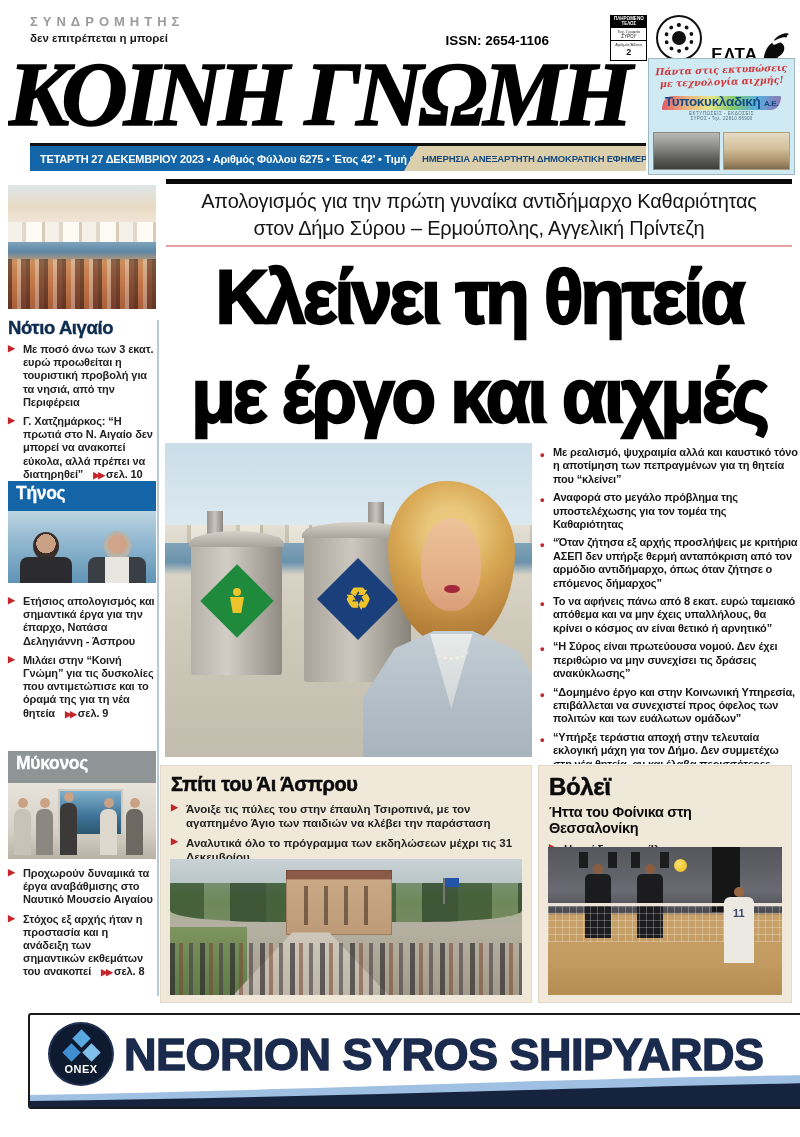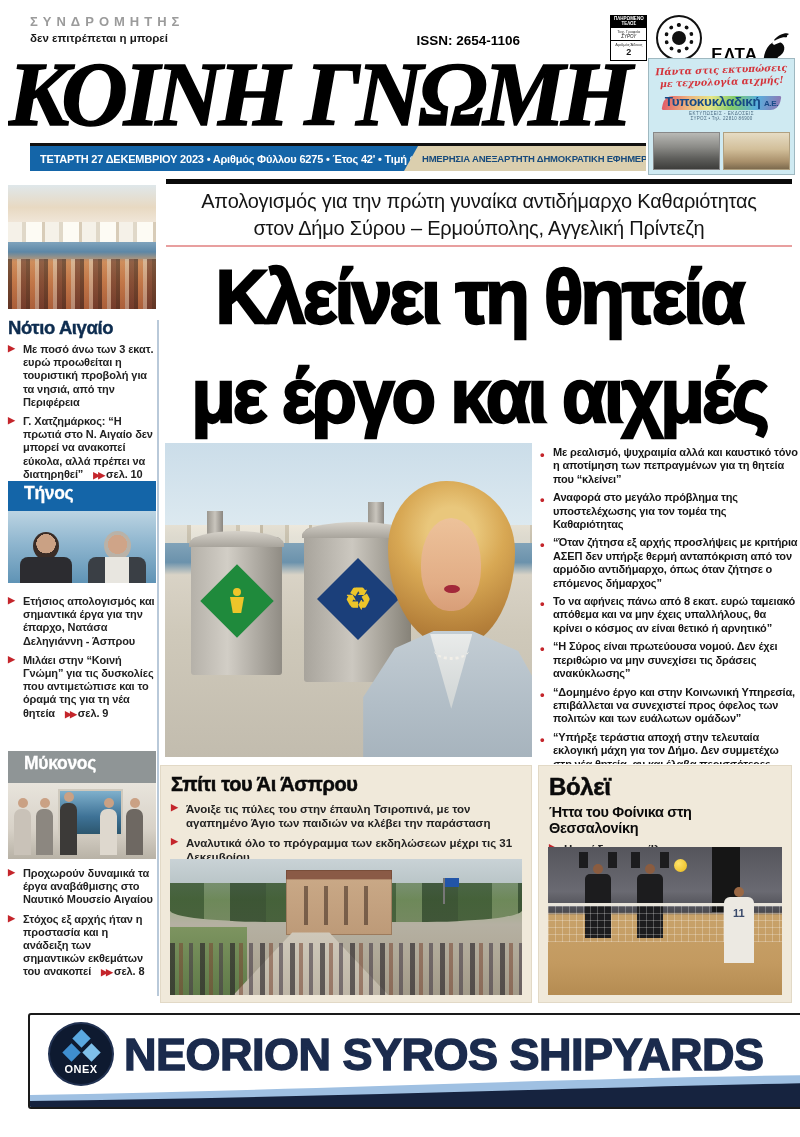--- a/index.html
+++ b/index.html
@@ -4,21 +4,21 @@
 <style>
   * { margin:0; padding:0; box-sizing:border-box; }
   html,body { width:800px; height:1137px; }
   body { font-family:"Liberation Sans", sans-serif; background:#fff; position:relative; overflow:hidden; color:#111; }
   .abs { position:absolute; }
 
   
   .subscriber { left:30px; top:14px; }
   .subscriber .t1 { color:#9b9b9b; font-weight:700; font-size:13px; letter-spacing:5px; }
   .subscriber .t2 { color:#1a1a1a; font-weight:700; font-size:11.5px; margin-top:3px; }
-  .issn { top:33px; right:280px; font-weight:700; font-size:13.5px; color:#000; }
+  .issn { top:33px; right:251px; font-weight:700; font-size:13.5px; color:#000; }
   .stamps { top:6px; right:10px; display:flex; align-items:center; gap:9px; }
   .paybox { width:37px; height:46px; border:1.5px solid #000; font-size:4px; text-align:center; background:#fff; }
   .paybox .hd { background:#000; color:#fff; font-weight:700; font-size:4.5px; line-height:1.1; padding:1px 0; }
   .paybox .r1 { font-size:4px; margin-top:1px; color:#333; }
   .paybox .r2 { font-size:4.5px; font-style:italic; border-bottom:1px solid #000; padding-bottom:1px; }
   .paybox .r4 { font-size:9px; font-weight:700; }
   .roundstamp { width:46px; height:46px; border-radius:50%; border:2px solid #111; display:flex; align-items:center; justify-content:center; }
   .roundstamp .in1 { width:30px; height:30px; border-radius:50%; border:4px dotted #111; display:flex; align-items:center; justify-content:center; }
   .roundstamp .in2 { width:14px; height:14px; border-radius:50%; background:#111; }
   .elta { display:flex; align-items:flex-end; gap:2px; }
@@ -54,21 +54,21 @@
   .black-rule { left:166px; top:179px; width:626px; height:5px; background:#0a0a0a; }
   .kicker { left:163px; top:188px; width:632px; text-align:center; color:#141414; font-size:20px; line-height:27px; letter-spacing:-0.2px; }
   .pink-rule { left:166px; top:245px; width:626px; height:2px; background:#e89f9f; }
   .headline { left:158px; top:247px; width:642px; text-align:center; font-weight:700; font-size:73px; line-height:95px; letter-spacing:-3px; color:#000; -webkit-text-stroke:2.2px #000; transform:scaleY(1.04); transform-origin:top center; white-space:nowrap; }
 
   
   .sidebar { left:8px; top:185px; width:148px; height:824px; }
   .sb-divider { left:157px; top:320px; width:1.5px; height:676px; background:#b9c9d9; }
   .sidebar .ph, .sidebar .hdr, .sidebar .list, .sidebar .h1 { position:absolute; left:0; width:100%; }
   .sb-h1 { font-weight:700; font-size:18.5px; color:#0e2d50; letter-spacing:-0.4px; -webkit-text-stroke:0.4px #0e2d50; }
-  .hdr { height:34px; color:#fff; font-weight:700; font-size:17.5px; padding:2px 16px; letter-spacing:-0.3px; -webkit-text-stroke:0.3px #fff; }
+  .hdr { height:34px; color:#fff; font-weight:700; font-size:17.5px; padding:2px 8px; letter-spacing:-0.3px; -webkit-text-stroke:0.3px #fff; }
   .hdr.blue { background:#1465a8; }
   .hdr.gray { background:#8f9596; }
   .list { list-style:none; }
   .list li { position:relative; padding-left:15px; margin-bottom:6px; font-size:11px; line-height:1.2; font-weight:600; color:#222; letter-spacing:-0.1px; }
   .tri { position:absolute; left:0; top:0; color:#c4252b; font-size:9px; }
   .pref { white-space:nowrap; }
   .pref .ar { color:#c4252b; font-size:9px; letter-spacing:-2px; margin-right:3px; }
   .pref .pg { font-weight:700; color:#222; }
   .list .inlref { margin-left:10px; }
 

